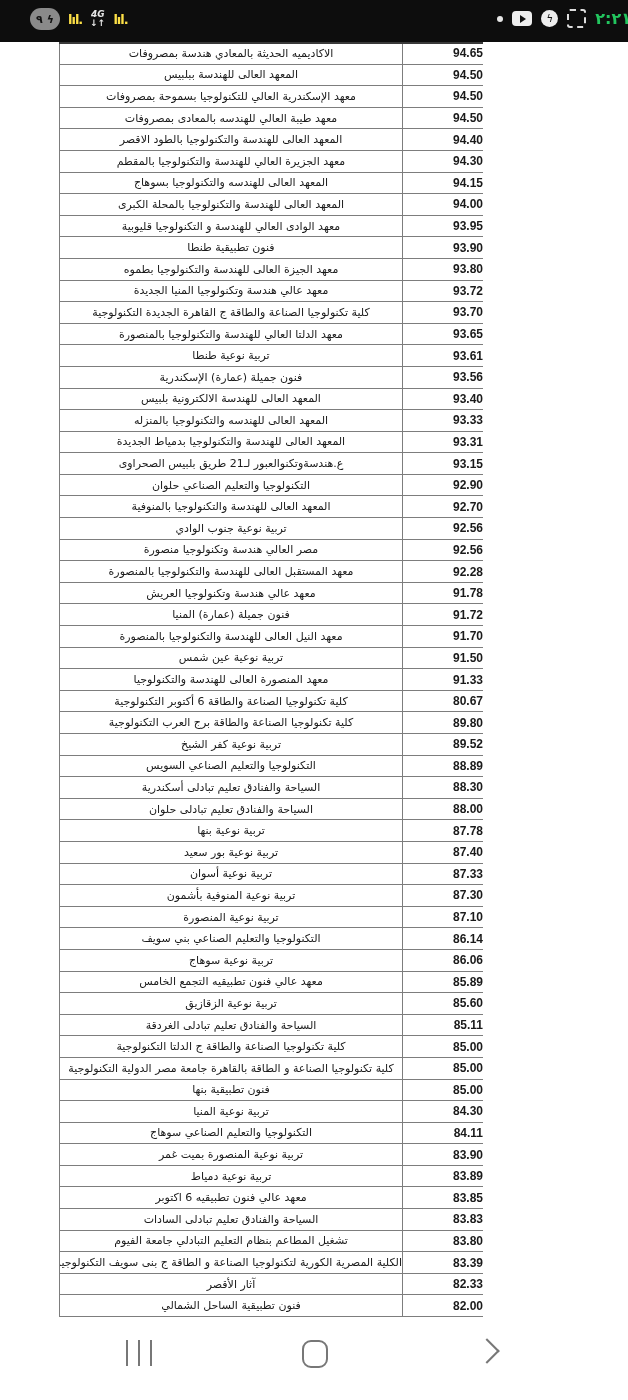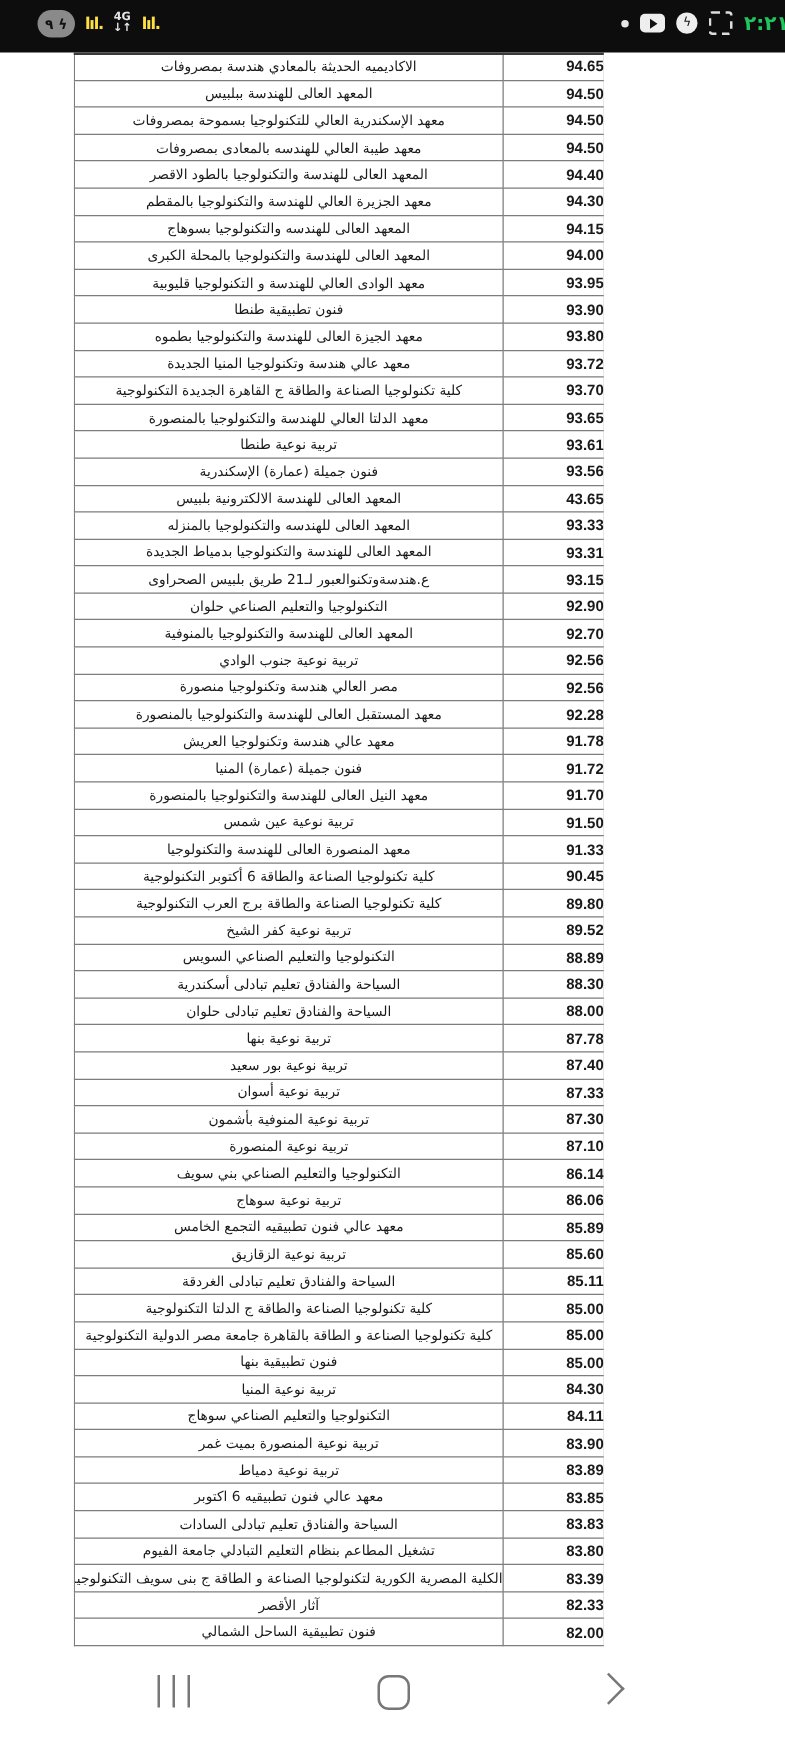--- a/index.html
+++ b/index.html
@@ -12,21 +12,21 @@
     position: absolute; left: 0; top: 0; width: 628px; height: 42px;
     background: #0d0d0d; color: #e6e6e6; padding-left: 37px;
   }
   .status-bar .left { position: absolute; left: 30px; top: 8px; display: flex; align-items: center; gap: 8px; }
   .battery {
     width: 30px; height: 22px; border-radius: 11px; background: #8a8a8a;
     color: #111; font-size: 11px; font-weight: bold;
     display: flex; align-items: center; justify-content: center;
   }
   .sig { font-size: 13px; font-weight: bold; color: #fde047; letter-spacing: -1px; }
-  .net { font-size: 9px; font-weight: bold; line-height: 9px; text-align: center; color: #e6e6e6; }
+  .net { font-size: 9px; font-weight: bold; line-height: 9px; text-align: center; color: #e6e6e6; font-style: italic; }
   .status-bar .right { position: absolute; right: 34px; top: 9px; display: flex; align-items: center; gap: 9px; }
   .dot { width: 6px; height: 6px; border-radius: 3px; background: #e6e6e6; }
   .yt { width: 20px; height: 15px; border-radius: 4px; background: #eee; position: relative; }
   .yt::after { content: ""; position: absolute; left: 8px; top: 4px; border-left: 6px solid #111; border-top: 4px solid transparent; border-bottom: 4px solid transparent; }
   .msg { width: 17px; height: 17px; border-radius: 9px; background: #eee; color: #111; font-size: 10px; text-align: center; line-height: 17px; }
   .shot { width: 15px; height: 15px; border: 2px dashed #ddd; border-radius: 3px; }
   .clock { font-size: 16px; font-weight: bold; color: #22c55e; }
 
   .table-wrap { position: absolute; left: 59px; top: 42px; width: 424px; height: 1282px; overflow: hidden; }
   table { border-collapse: collapse; width: 424px; table-layout: fixed; padding-left: 28px; }
@@ -128,21 +128,21 @@
         <tr>
           <td class="name">تربية نوعية طنطا</td>
           <td class="score">93.61</td>
         </tr>
         <tr>
           <td class="name">فنون جميلة (عمارة) الإسكندرية</td>
           <td class="score">93.56</td>
         </tr>
         <tr>
           <td class="name">المعهد العالى للهندسة الالكترونية بلبيس</td>
-          <td class="score">43.65</td>
+          <td class="score">93.40</td>
         </tr>
         <tr>
           <td class="name">المعهد العالى للهندسه والتكنولوجيا بالمنزله</td>
           <td class="score">93.33</td>
         </tr>
         <tr>
           <td class="name">المعهد العالى للهندسة والتكنولوجيا بدمياط الجديدة</td>
           <td class="score">93.31</td>
         </tr>
         <tr>
@@ -184,21 +184,21 @@
         <tr>
           <td class="name">تربية نوعية عين شمس</td>
           <td class="score">91.50</td>
         </tr>
         <tr>
           <td class="name">معهد المنصورة العالى للهندسة والتكنولوجيا</td>
           <td class="score">91.33</td>
         </tr>
         <tr>
           <td class="name">كلية تكنولوجيا الصناعة والطاقة 6 أكتوبر التكنولوجية</td>
-          <td class="score">90.45</td>
+          <td class="score">80.67</td>
         </tr>
         <tr>
           <td class="name">كلية تكنولوجيا الصناعة والطاقة برج العرب التكنولوجية</td>
           <td class="score">89.80</td>
         </tr>
         <tr>
           <td class="name">تربية نوعية كفر الشيخ</td>
           <td class="score">89.52</td>
         </tr>
         <tr>

